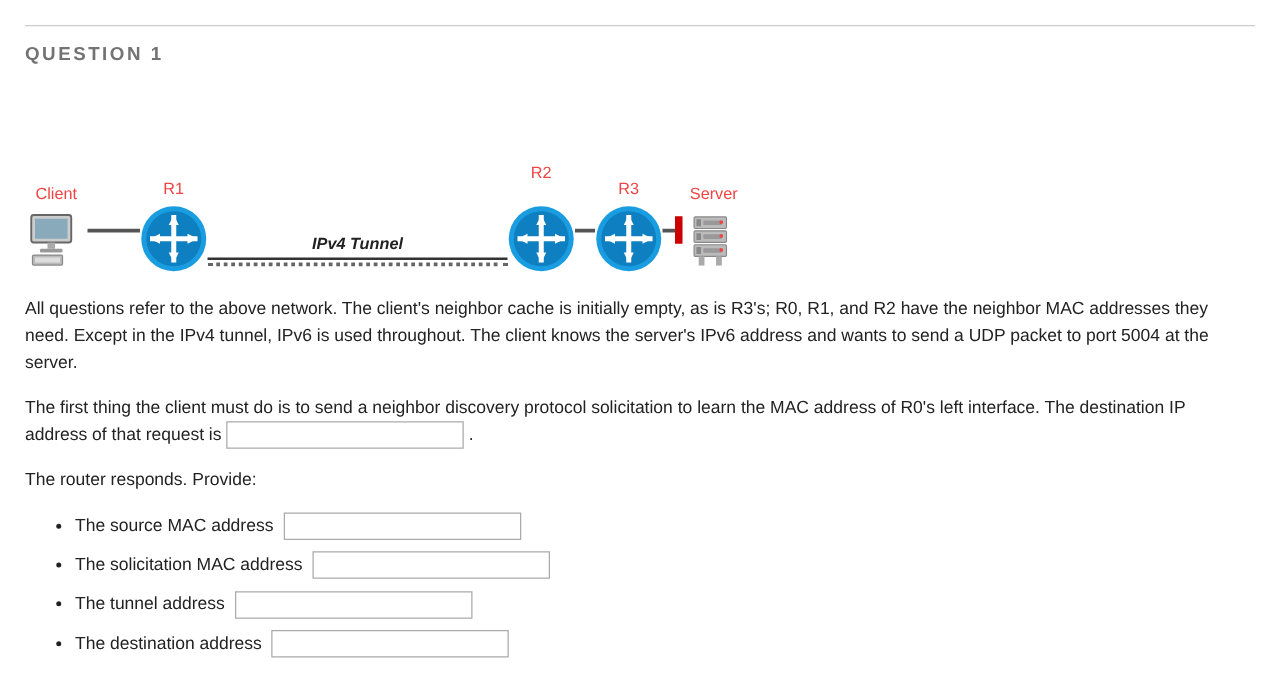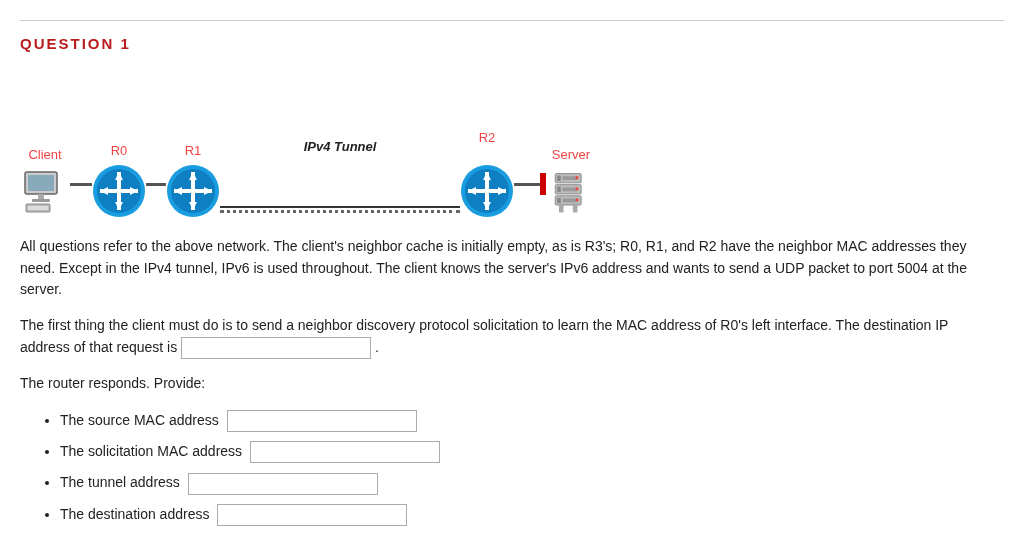--- a/index.html
+++ b/index.html
@@ -8,21 +8,21 @@
       font-size: 14px;
       background: #fff;
       color: #222;
       padding: 20px;
     }
     .question-title {
       font-size: 15px;
       font-weight: bold;
       letter-spacing: 2px;
       margin-bottom: 18px;
-      color: #b91c1c;
+      color: #737373;
     }
     .network-diagram {
       display: flex;
       align-items: flex-end;
       margin-bottom: 18px;
       gap: 0;
       position: relative;
     }
     .node {
       display: flex;
@@ -122,54 +122,40 @@
 
       <rect x="6" y="36" width="24" height="8" rx="1" fill="#bbb" stroke="#888" stroke-width="1"></rect>
       <rect x="8" y="38" width="20" height="4" rx="0.5" fill="#ddd"></rect>
     </svg>
   </div>
 
   <div class="connector">
     <div class="line-solid" style="width:22px; margin-bottom:14px;"></div>
   </div>
 
-  <div class="node">
-    <div class="node-label">R0</div>
-    <svg class="router-icon" viewBox="0 0 54 54">
-      <ellipse cx="27" cy="27" rx="26" ry="26" fill="#1a9de0"></ellipse>
-      <ellipse cx="27" cy="27" rx="22" ry="22" fill="#0e7fc0"></ellipse>
-
-      <polygon points="27,8 31,16 23,16" fill="white"></polygon>
-      <polygon points="27,46 31,38 23,38" fill="white"></polygon>
-      <polygon points="8,27 16,23 16,31" fill="white"></polygon>
-      <polygon points="46,27 38,23 38,31" fill="white"></polygon>
-      <rect x="25" y="8" width="4" height="38" fill="white"></rect>
-      <rect x="8" y="25" width="38" height="4" fill="white"></rect>
-    </svg>
-  </div>
 
   <div class="connector">
     <div class="line-solid" style="width:20px; margin-bottom:14px;"></div>
   </div>
 
   <div class="node">
     <div class="node-label">R1</div>
     <svg class="router-icon" viewBox="0 0 54 54">
       <ellipse cx="27" cy="27" rx="26" ry="26" fill="#1a9de0"></ellipse>
       <ellipse cx="27" cy="27" rx="22" ry="22" fill="#0e7fc0"></ellipse>
       <polygon points="27,8 31,16 23,16" fill="white"></polygon>
       <polygon points="27,46 31,38 23,38" fill="white"></polygon>
       <polygon points="8,27 16,23 16,31" fill="white"></polygon>
       <polygon points="46,27 38,23 38,31" fill="white"></polygon>
       <rect x="25" y="8" width="4" height="38" fill="white"></rect>
       <rect x="8" y="25" width="38" height="4" fill="white"></rect>
     </svg>
   </div>
 
-  <div style="display:flex;flex-direction:column;align-items:center;gap:48px;">
+  <div style="display:flex;flex-direction:column;align-items:center;">
     <div class="tunnel-label">IPv4 Tunnel</div>
     <div style="display:flex;align-items:center;">
 
       <div style="display:flex;flex-direction:column;justify-content:center;width:240px;">
         <div style="width:240px;height:2px;background:#333;margin-bottom:0;"></div>
         <div style="width:240px;height:8px;border-top:3px dotted #666;background:transparent;margin-top:2px;"></div>
       </div>
     </div>
   </div>
 
@@ -184,20 +170,33 @@
       <polygon points="46,27 38,23 38,31" fill="white"></polygon>
       <rect x="25" y="8" width="4" height="38" fill="white"></rect>
       <rect x="8" y="25" width="38" height="4" fill="white"></rect>
     </svg>
   </div>
 
   <div class="connector">
     <div class="line-solid" style="width:16px; margin-bottom:14px;"></div>
   </div>
 
+  <div class="node">
+    <div class="node-label">R3</div>
+    <svg class="router-icon" viewBox="0 0 54 54">
+      <ellipse cx="27" cy="27" rx="26" ry="26" fill="#1a9de0"></ellipse>
+      <ellipse cx="27" cy="27" rx="22" ry="22" fill="#0e7fc0"></ellipse>
+      <polygon points="27,8 31,16 23,16" fill="white"></polygon>
+      <polygon points="27,46 31,38 23,38" fill="white"></polygon>
+      <polygon points="8,27 16,23 16,31" fill="white"></polygon>
+      <polygon points="46,27 38,23 38,31" fill="white"></polygon>
+      <rect x="25" y="8" width="4" height="38" fill="white"></rect>
+      <rect x="8" y="25" width="38" height="4" fill="white"></rect>
+    </svg>
+  </div>
 
   <div class="connector">
     <div class="line-solid" style="width:12px; margin-bottom:14px;"></div>
     <div class="red-block" style="margin-bottom:14px; height:22px; width:6px;"></div>
   </div>
 
   <div class="node">
     <div class="node-label">Server</div>
     <svg class="server-icon" viewBox="0 0 50 54" width="50" height="54">
 

